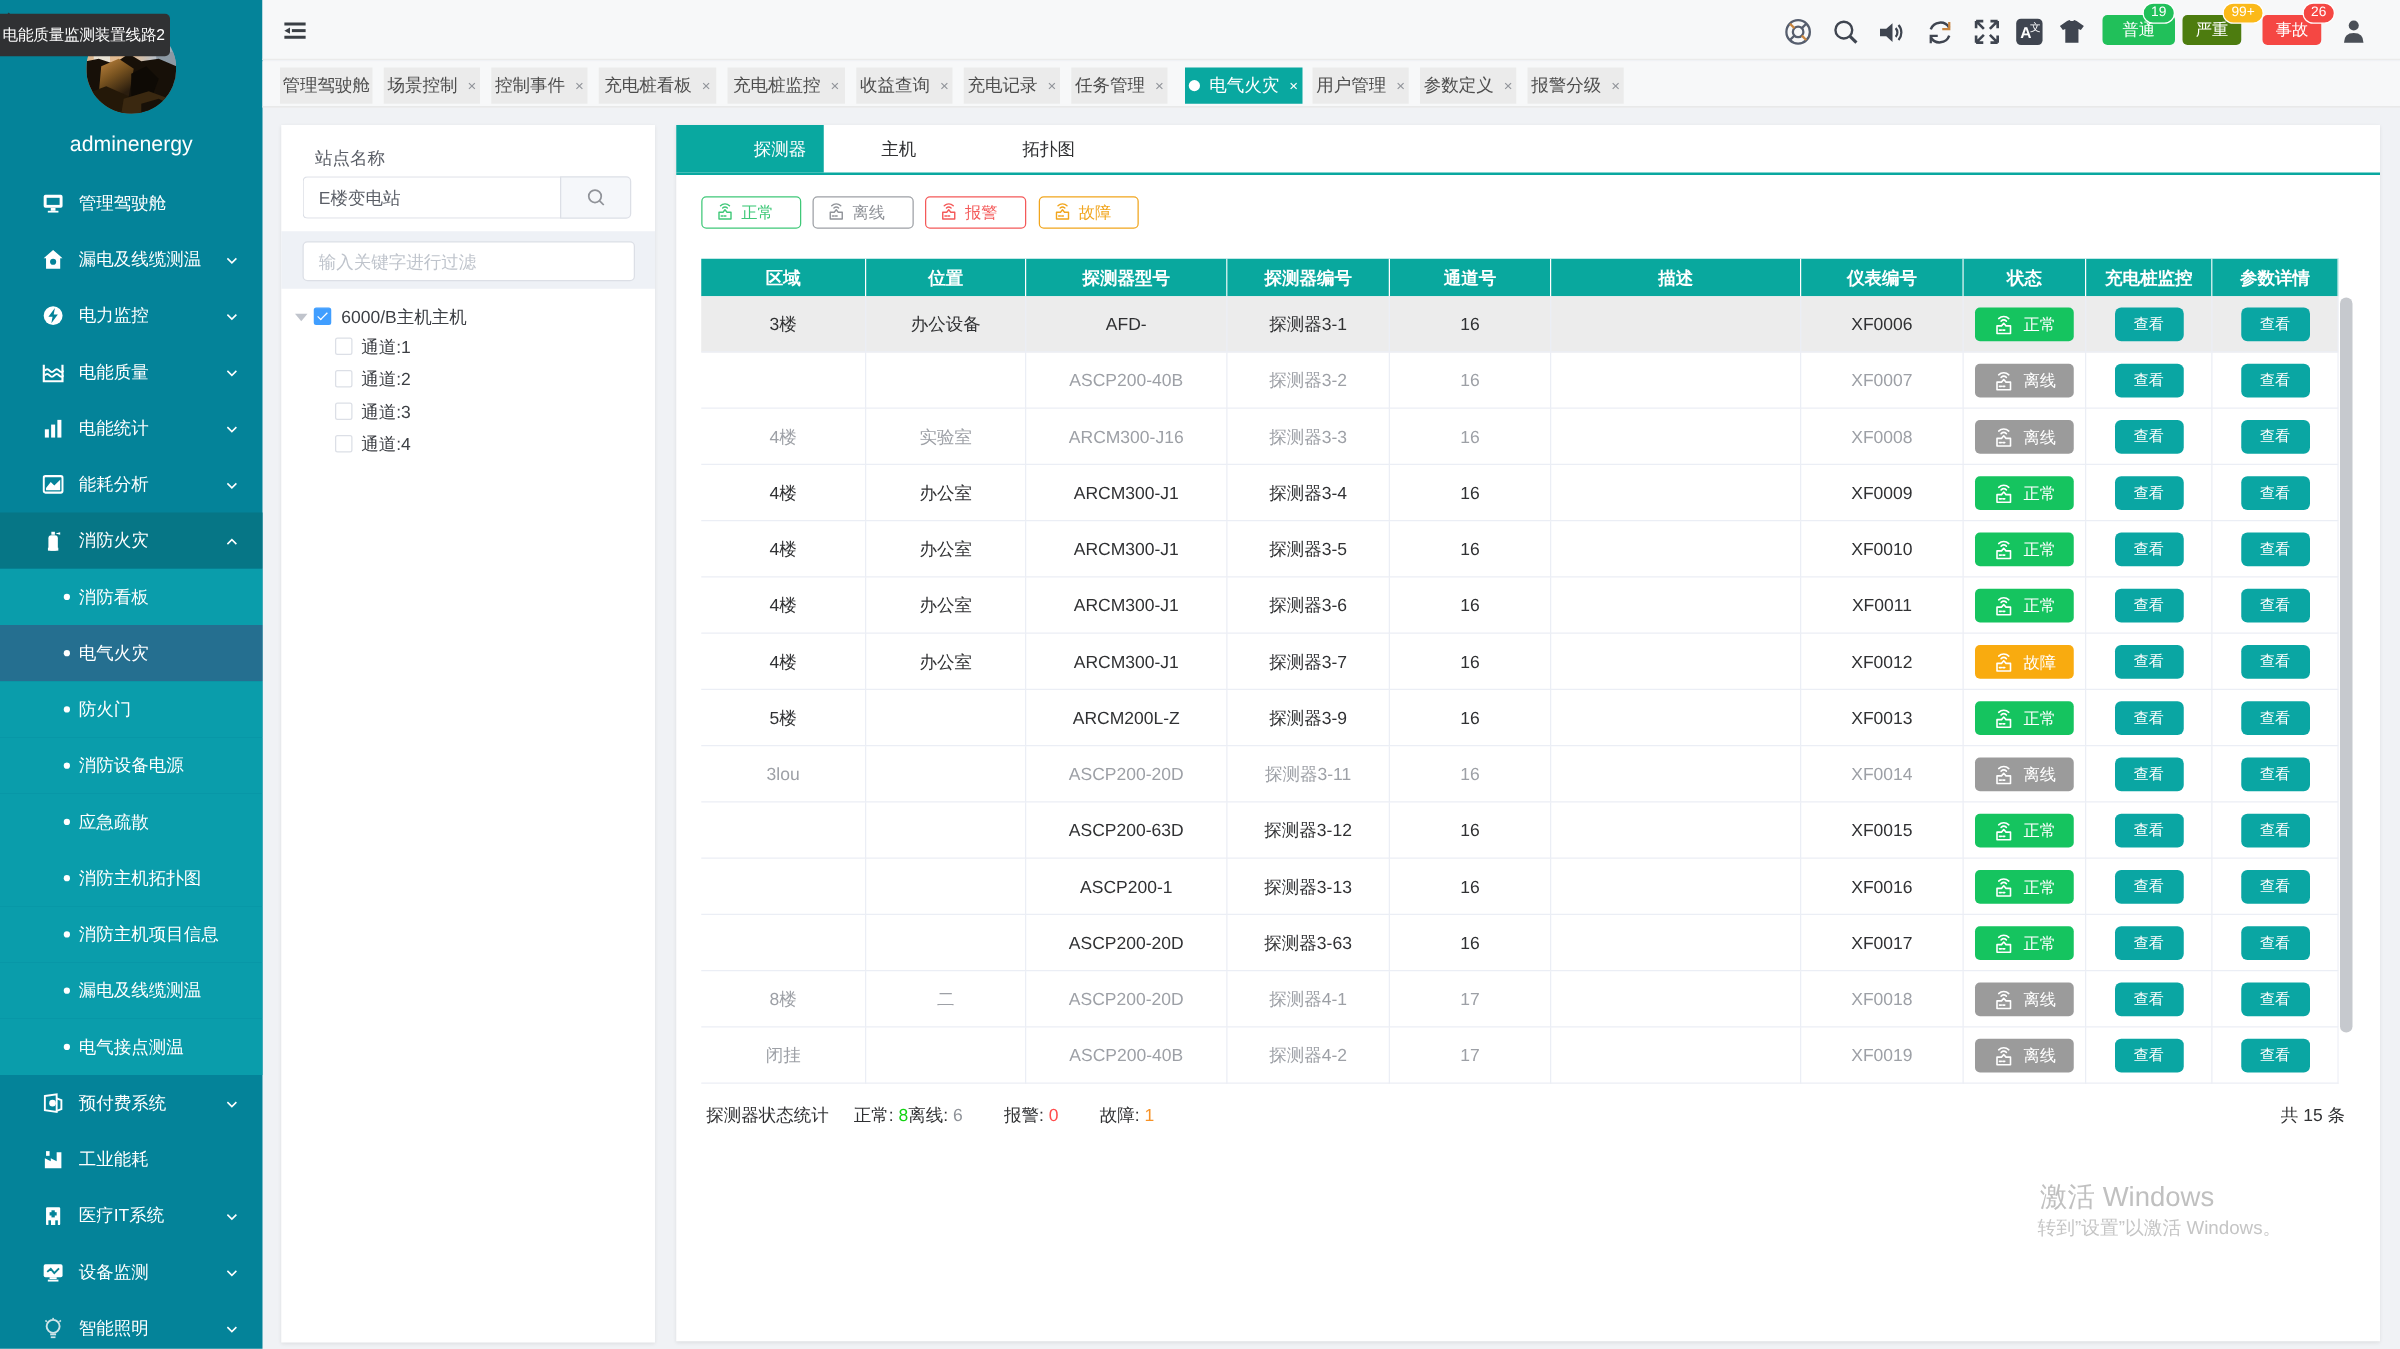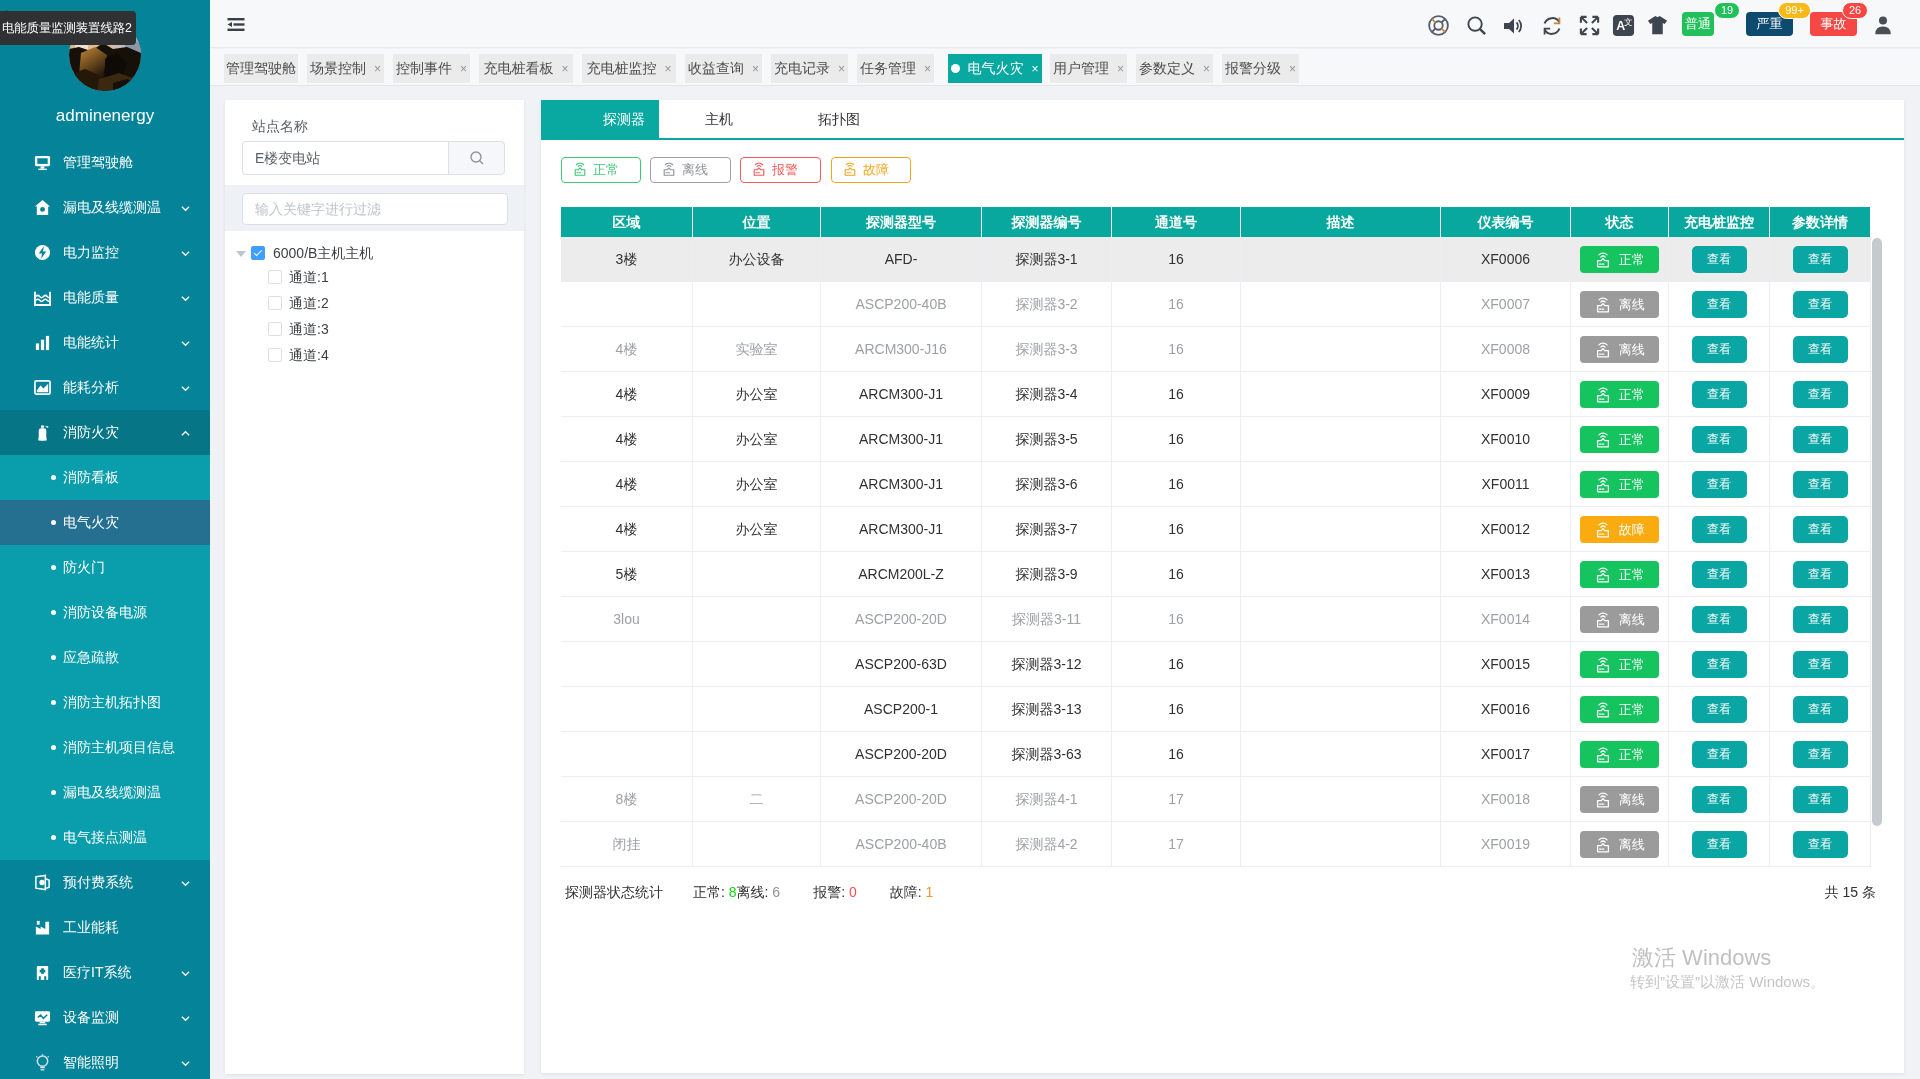--- a/index.html
+++ b/index.html
@@ -368,23 +368,23 @@
         </g>
       </svg></div>
     <div class="hic" style="left:1402px"><svg viewBox="0 0 24 24" width="23" height="23">
         <rect x="1" y="1" width="22" height="22" rx="4" fill="#3f4550"></rect>
         <text x="9" y="17" font-size="13" font-weight="bold" fill="#fff" text-anchor="middle" font-family="Liberation Sans">A</text>
         <text x="17" y="11" font-size="9" fill="#fff" text-anchor="middle" font-family="Liberation Sans">文</text>
       </svg></div>
     <div class="hic" style="left:1436px"><svg viewBox="0 0 24 24" width="23" height="23">
         <path d="M8 3 L10 2 Q12 4 14 2 L16 3 L22 7 L19.5 10.5 L17.5 9.5 L17.5 21 L6.5 21 L6.5 9.5 L4.5 10.5 L2 7 Z" fill="#3f4550"></path>
       </svg></div>
-    <div class="hbtn" style="left:1472px;width:32px;background:#21c05a">普通</div>
+    <div class="hbtn" style="left:1472px;width:58px;background:#21c05a">普通</div>
          <div class="hbadge" style="left:1504px;width:26px;top:2px;background:#21c05a">19</div>
-    <div class="hbtn" style="left:1536px;width:47px;background:#0c4a6e">严重</div>
+    <div class="hbtn" style="left:1536px;width:47px;background:#4d7c0f">严重</div>
          <div class="hbadge" style="left:1568px;width:33px;top:2px;background:#fbb919">99+</div>
     <div class="hbtn" style="left:1600px;width:47px;background:#f54743">事故</div>
          <div class="hbadge" style="left:1632px;width:26px;top:2px;background:#f54743">26</div>
     <div class="hic" style="left:1662px"><svg viewBox="0 0 24 24" width="22" height="22">
         <circle cx="12" cy="7" r="4.4" fill="#4a4f57"></circle>
         <path d="M3.5 22 Q3.5 13.5 12 13.5 Q20.5 13.5 20.5 22 Z" fill="#4a4f57"></path>
       </svg></div>
   </div>
 
 <div id="tags">
@@ -757,17 +757,17 @@
                 <path d="M9.2 6.6 A 4.1 4.1 0 0 1 14.8 6.6"></path>
                 <path d="M6.6 3.8 A 7.8 7.8 0 0 1 17.4 3.8"></path>
               </g>
             </svg> 离线</span></div>
         <div class="td" style="left:1108px;width:101px"><span class="vbtn">查看</span></div>
         <div class="td" style="left:1209px;width:101px"><span class="vbtn">查看</span></div>
       </div>
     </div>
   <div id="scrollbed"></div>
     <div id="scrollthumb"></div>
-  <div id="stats">探测器状态统计<span style="margin-left:30px">正常:&nbsp;</span><span style="color:#12d312">8</span><span style="">离线:&nbsp;</span><span style="color:#909399">6</span><span style="margin-left:33px">报警:&nbsp;</span><span style="color:#ff4d4d">0</span><span style="margin-left:33px">故障:&nbsp;</span><span style="color:#f79226">1</span></div>
+  <div id="stats">探测器状态统计<span style="margin-left:20px">正常:&nbsp;</span><span style="color:#12d312">8</span><span style="">离线:&nbsp;</span><span style="color:#909399">6</span><span style="margin-left:33px">报警:&nbsp;</span><span style="color:#ff4d4d">0</span><span style="margin-left:33px">故障:&nbsp;</span><span style="color:#f79226">1</span></div>
   <div id="total">共 15 条</div>
   <div id="wm1">激活 Windows</div>
   <div id="wm2">转到”设置”以激活 Windows。</div>
 </div>
 
 </body></html>

